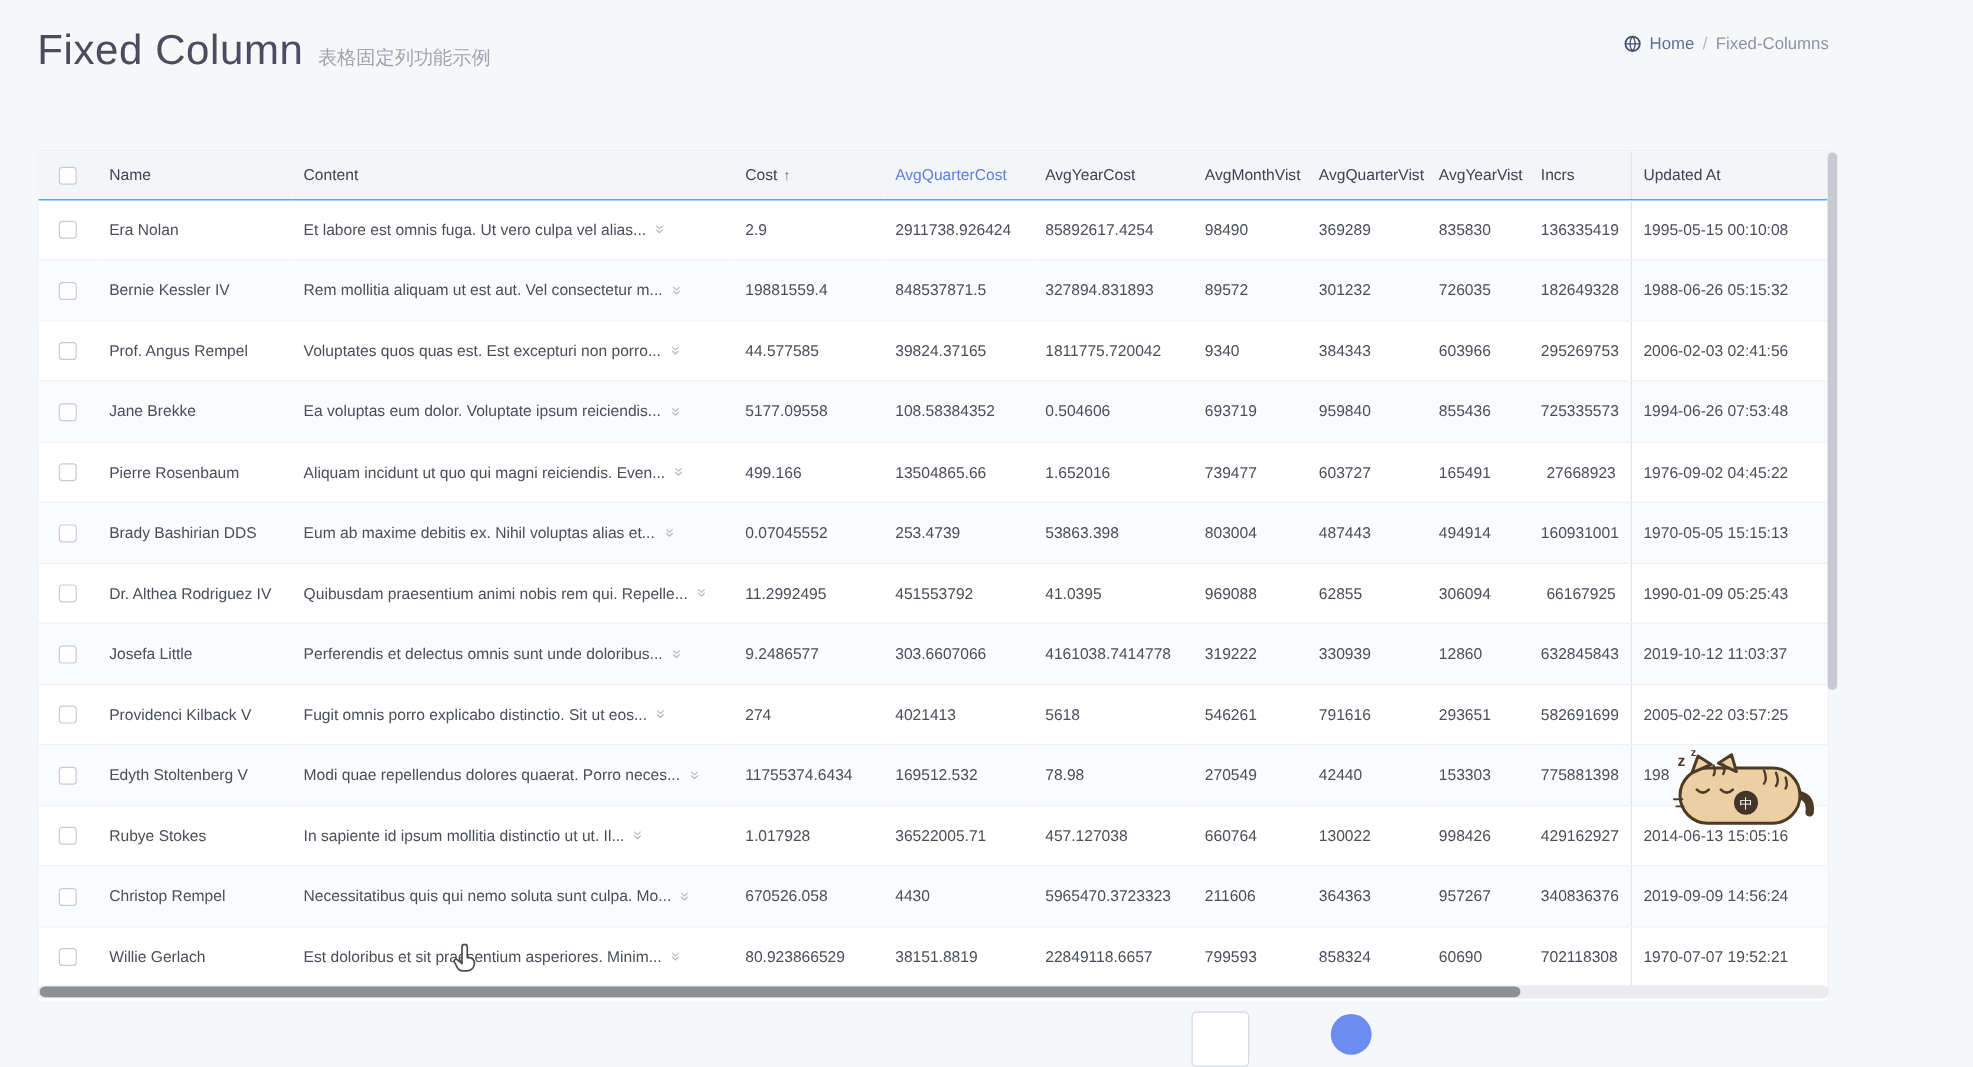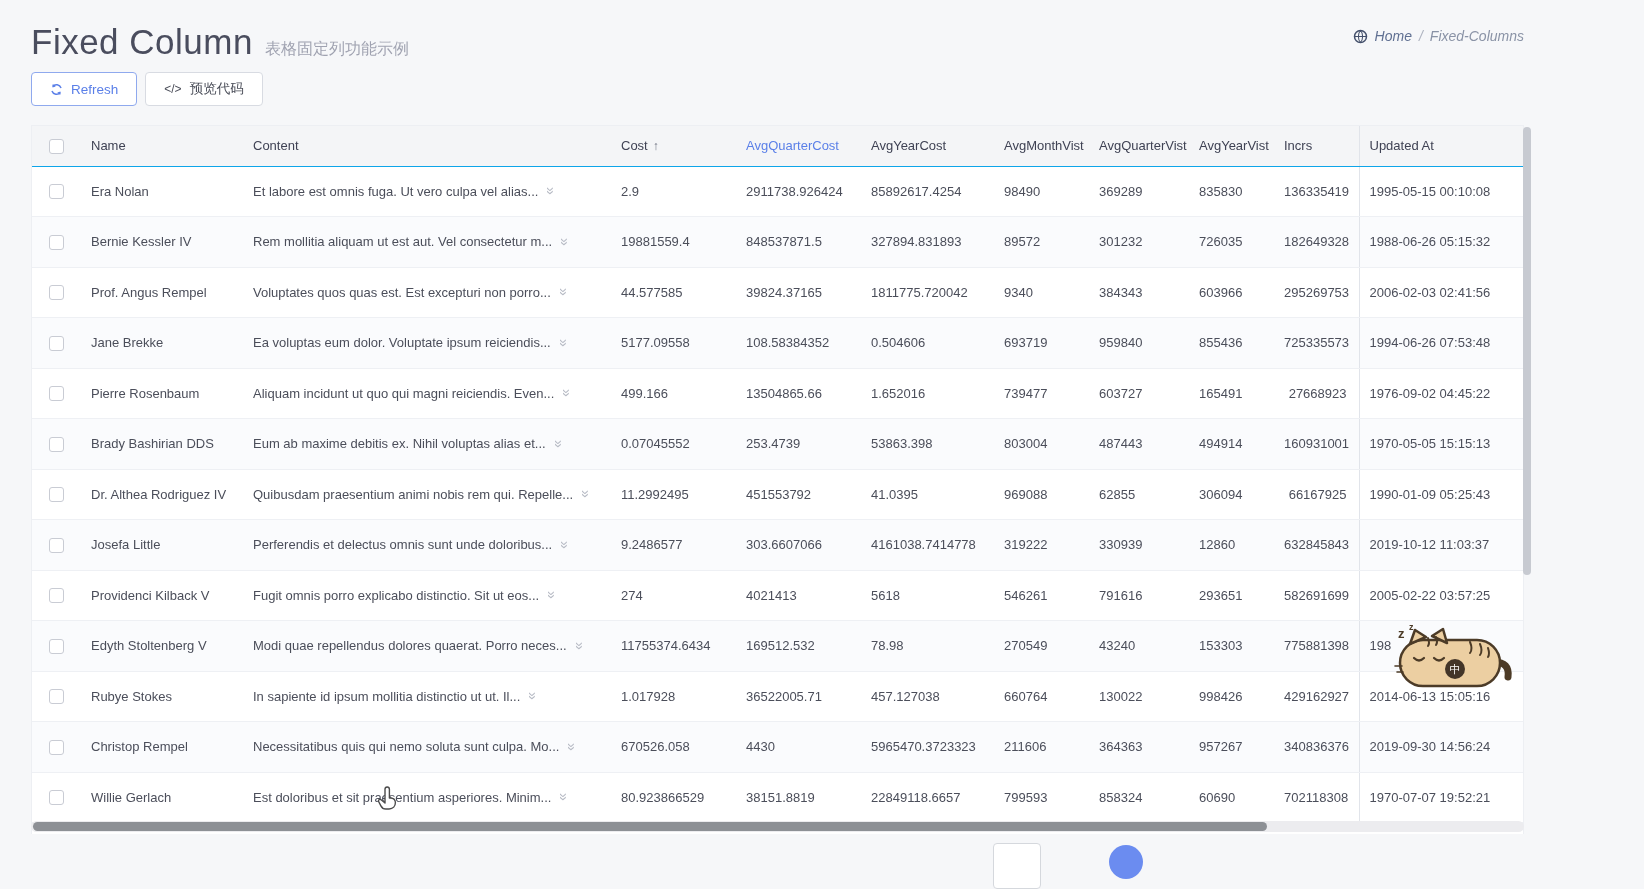--- a/index.html
+++ b/index.html
@@ -9,21 +9,21 @@
     font-family: "Liberation Sans", sans-serif;
     position: relative;
   }
   .page { position: absolute; inset: 0; }
 
   
   .page-title { position: absolute; left: 31px; top: 22px; display: flex; align-items: baseline; }
   .page-title .t { font-size: 35px; font-weight: 500; color: #4a4d5e; letter-spacing: .5px; }
   .page-title .sub { font-size: 16px; color: #a0a3b1; margin-left: 12px; font-weight: 400; }
 
-  .breadcrumb { position: absolute; top: 28px; right: 120px; display: flex; align-items: center; gap: 7px; font-size: 14px; font-style: italic; }
+  .breadcrumb { position: absolute; top: 28px; right: 120px; display: flex; align-items: center; gap: 7px; font-size: 14px; }
   .breadcrumb .bc-icon { display: inline-flex; margin-top: 1px; }
   .breadcrumb .bc-home { color: #607092; text-decoration: none; cursor: pointer; }
   .breadcrumb .bc-sep { color: #aeb3c0; }
   .breadcrumb .bc-cur { color: #8a93a6; }
 
   
   .toolbar { position: absolute; left: 31px; top: 72px; display: flex; gap: 8px; }
   .btn { height: 34px; border-radius: 4px; background: #ffffff; display: inline-flex;
          align-items: center; gap: 8px; padding: 0 18px; font-size: 13.5px; cursor: pointer;
          font-family: "Liberation Sans", sans-serif; }
@@ -89,37 +89,20 @@
       <svg width="15" height="15" viewBox="0 0 16 16">
         <circle cx="8" cy="8" r="6.4" fill="none" stroke="#44506b" stroke-width="1.6"></circle>
         <path d="M1.6 8 h12.8 M8 1.6 c3 3 3 9.8 0 12.8 M8 1.6 c-3 3-3 9.8 0 12.8" stroke="#44506b" stroke-width="1.1" fill="none"></path>
       </svg>
     </span>
     <a class="bc-home">Home</a>
     <span class="bc-sep">/</span>
     <span class="bc-cur">Fixed-Columns</span>
   </nav>
 
-  <div class="toolbar">
-    <button class="btn primary">
-      <span class="ic">
-        <svg width="13" height="13" viewBox="0 0 16 16">
-          <path d="M13.6 6.2 A6 6 0 0 0 3.2 4.4" fill="none" stroke="#5a7fe8" stroke-width="1.8"></path>
-          <path d="M2.4 9.8 A6 6 0 0 0 12.8 11.6" fill="none" stroke="#5a7fe8" stroke-width="1.8"></path>
-          <path d="M3.4 1.2 L3.1 5.4 L7 4.4 Z" fill="#5a7fe8"></path>
-          <path d="M12.6 14.8 L12.9 10.6 L9 11.6 Z" fill="#5a7fe8"></path>
-        </svg>
-      </span>
-      <span>Refresh</span>
-    </button>
-    <button class="btn plain">
-      <span class="ic">&lt;/&gt;</span>
-      <span>预览代码</span>
-    </button>
-  </div>
 
   <div class="table-wrap">
     <table>
       <colgroup>
         <col style="width:49px">
           <col style="width:162px">
           <col style="width:368px">
         <col style="width:125px">
           <col style="width:125px">
           <col style="width:133px">
@@ -317,21 +300,21 @@
             <td class="cell-content">
               <div class="content-flex">
                 <span class="content-text">Modi quae repellendus dolores quaerat. Porro neces...</span>
                 <span class="expand">»</span>
               </div>
             </td>
             <td>11755374.6434</td>
             <td>169512.532</td>
             <td>78.98</td>
             <td>270549</td>
-            <td>43240</td>
+            <td>42440</td>
             <td>153303</td>
             <td class="cell-right">775881398</td>
             <td class="fixed-col">198</td>
           </tr>
           <tr>
             <td class="cell-sel"><span class="cb"></span></td>
             <td class="cell-name">Rubye Stokes</td>
             <td class="cell-content">
               <div class="content-flex">
                 <span class="content-text">In sapiente id ipsum mollitia distinctio ut ut. Il...</span>
@@ -356,21 +339,21 @@
                 <span class="expand">»</span>
               </div>
             </td>
             <td>670526.058</td>
             <td>4430</td>
             <td>5965470.3723323</td>
             <td>211606</td>
             <td>364363</td>
             <td>957267</td>
             <td class="cell-right">340836376</td>
-            <td class="fixed-col">2019-09-30 14:56:24</td>
+            <td class="fixed-col">2019-09-09 14:56:24</td>
           </tr>
           <tr>
             <td class="cell-sel"><span class="cb"></span></td>
             <td class="cell-name">Willie Gerlach</td>
             <td class="cell-content">
               <div class="content-flex">
                 <span class="content-text">Est doloribus et sit praesentium asperiores. Minim...</span>
                 <span class="expand">»</span>
               </div>
             </td>

